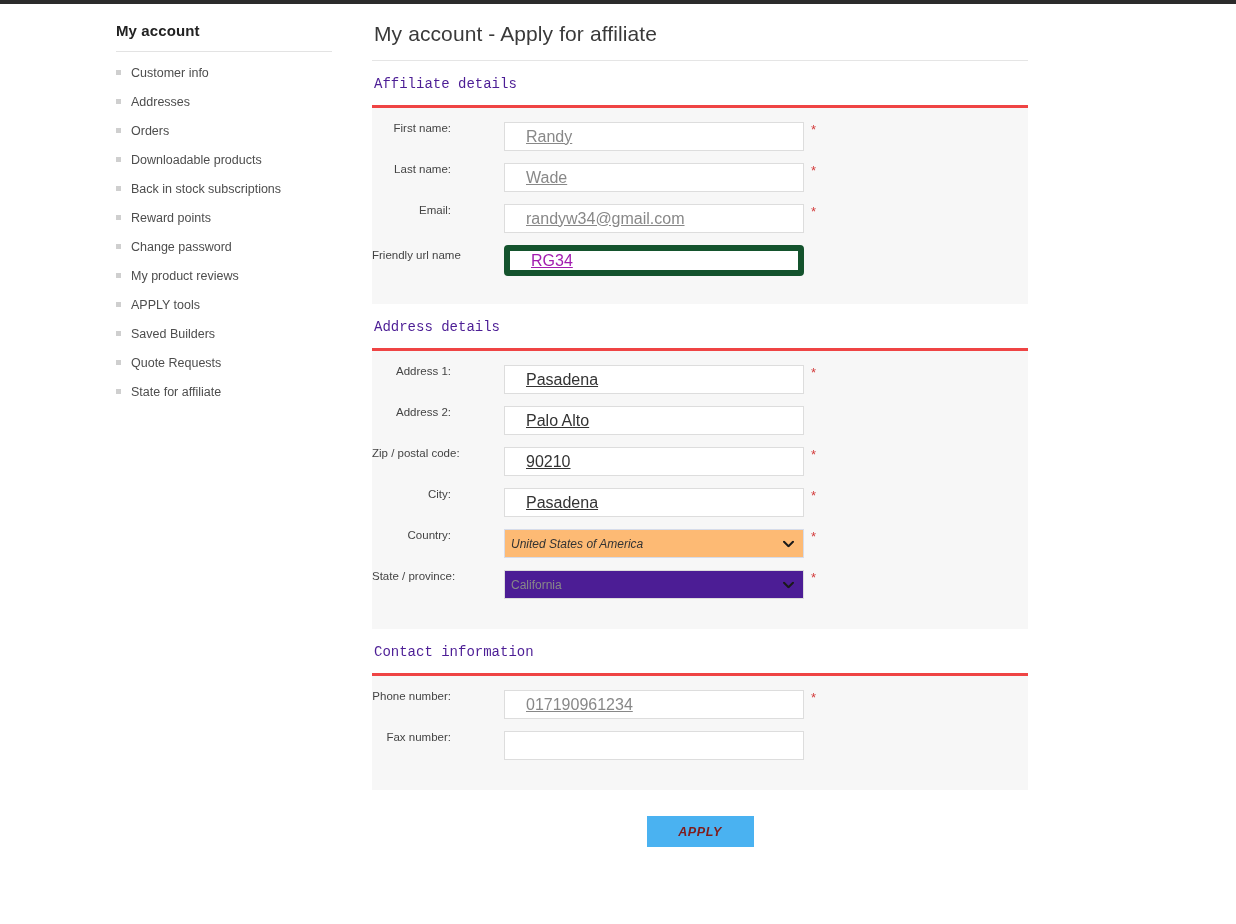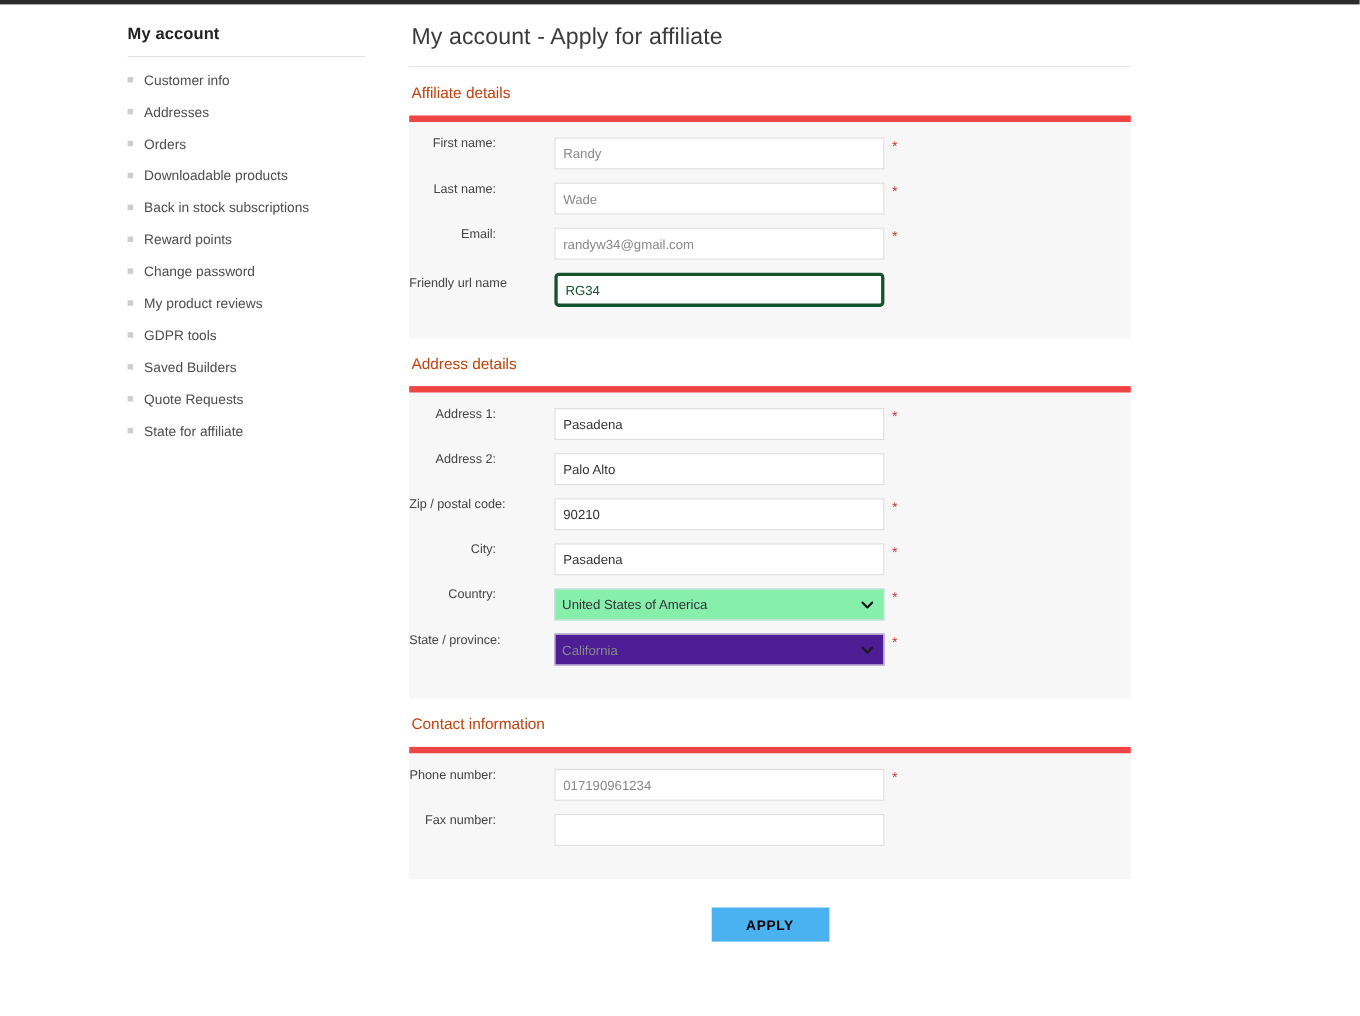--- a/index.html
+++ b/index.html
@@ -85,23 +85,24 @@
     font-weight: normal;
     color: #3a3a3a;
     margin: 0;
     padding: 18px 0 14px 2px;
     border-bottom: 1px solid #e5e5e5;
     letter-spacing: 0.1px;
   }
 
   .section-title {
     font-size: 14px;
-    color: #c2410c;
+    color: #4c1d95;
     padding: 15px 0 13px 2px;
-    border-bottom: 6px solid #ef4444;
+    border-bottom: 3px solid #ef4444;
+    font-family: Liberation Mono, monospace;
   }
 
   .fieldset-body {
     background: #f7f7f7;
     padding: 14px 0 18px 0;
   }
 
   .form-row {
     display: flex;
     align-items: flex-start;
@@ -134,52 +135,54 @@
     display: flex;
     align-items: center;
   }
 
   .txt {
     width: 300px;
     height: 29px;
     border: 1px solid #dddddd;
     background: #ffffff;
     font-family: "Liberation Sans", sans-serif;
-    font-size: 12px;
+    font-size: 16px;
     color: #888888;
-    padding: 0 7px;
+    padding: 0 21px;
     outline: none;
+    text-decoration: underline;
   }
   .txt.filled { color: #333333; }
 
   .txt.focused {
-    border: 3px solid #14532d;
+    border: 6px solid #14532d;
     border-radius: 4px;
-    color: #14532d;
+    color: #a21caf;
     height: 31px;
   }
 
   .sel {
     width: 300px;
     height: 29px;
     border: 1px solid #dddddd;
     background: #4c1d95;
     font-family: "Liberation Sans", sans-serif;
     font-size: 12px;
     color: #888888;
     padding: 0 6px;
     outline: none;
     -webkit-appearance: none;
     -moz-appearance: none;
     appearance: none;
   }
   .sel.highlight {
-    background: #86efac;
+    background: #fdba74;
     color: #333333;
     border-color: #d6dcea;
+    font-style: italic;
   }
   .sel-wrap { position: relative; display: inline-block; }
   .sel-arrow {
     position: absolute;
     right: 10px;
     top: 50%;
     transform: translateY(-50%);
     pointer-events: none;
     width: 11px;
     height: 7px;
@@ -195,29 +198,30 @@
   }
   .req-spacer { width: 20px; }
 
   .submit-row {
     text-align: center;
     padding-top: 26px;
   }
   .apply-btn {
     background: #4ab2f1;
     border: none;
-    color: #000000;
+    color: #7f1d1d;
     font-family: "Liberation Sans", sans-serif;
     font-size: 12.5px;
     font-weight: bold;
     letter-spacing: 0.6px;
     padding: 0 26px;
     height: 31px;
     min-width: 107px;
     cursor: pointer;
+    font-style: italic;
   }
 </style>
 </head>
 <body>
 
 <div class="top-bar"></div>
 
 <div class="page">
 
   <aside class="sidebar">
@@ -251,21 +255,21 @@
       <li class="sidebar-item">
         <span class="bullet"></span>
         <span class="sidebar-label">Change password</span>
       </li>
       <li class="sidebar-item">
         <span class="bullet"></span>
         <span class="sidebar-label">My product reviews</span>
       </li>
       <li class="sidebar-item">
         <span class="bullet"></span>
-        <span class="sidebar-label">GDPR tools</span>
+        <span class="sidebar-label">APPLY tools</span>
       </li>
       <li class="sidebar-item">
         <span class="bullet"></span>
         <span class="sidebar-label">Saved Builders</span>
       </li>
       <li class="sidebar-item">
         <span class="bullet"></span>
         <span class="sidebar-label">Quote Requests</span>
       </li>
       <li class="sidebar-item">

